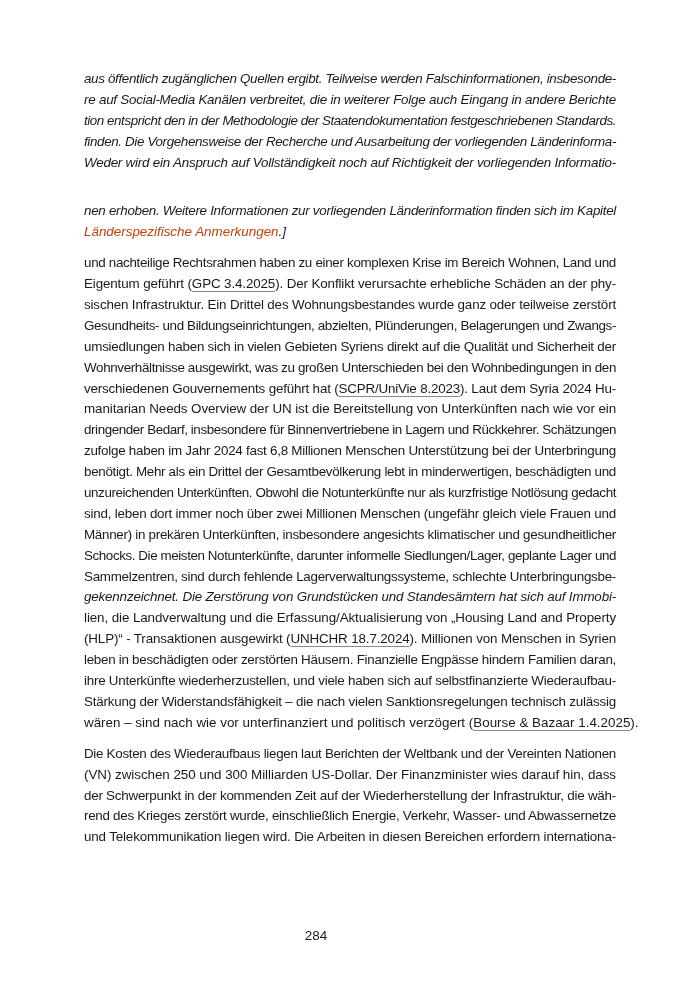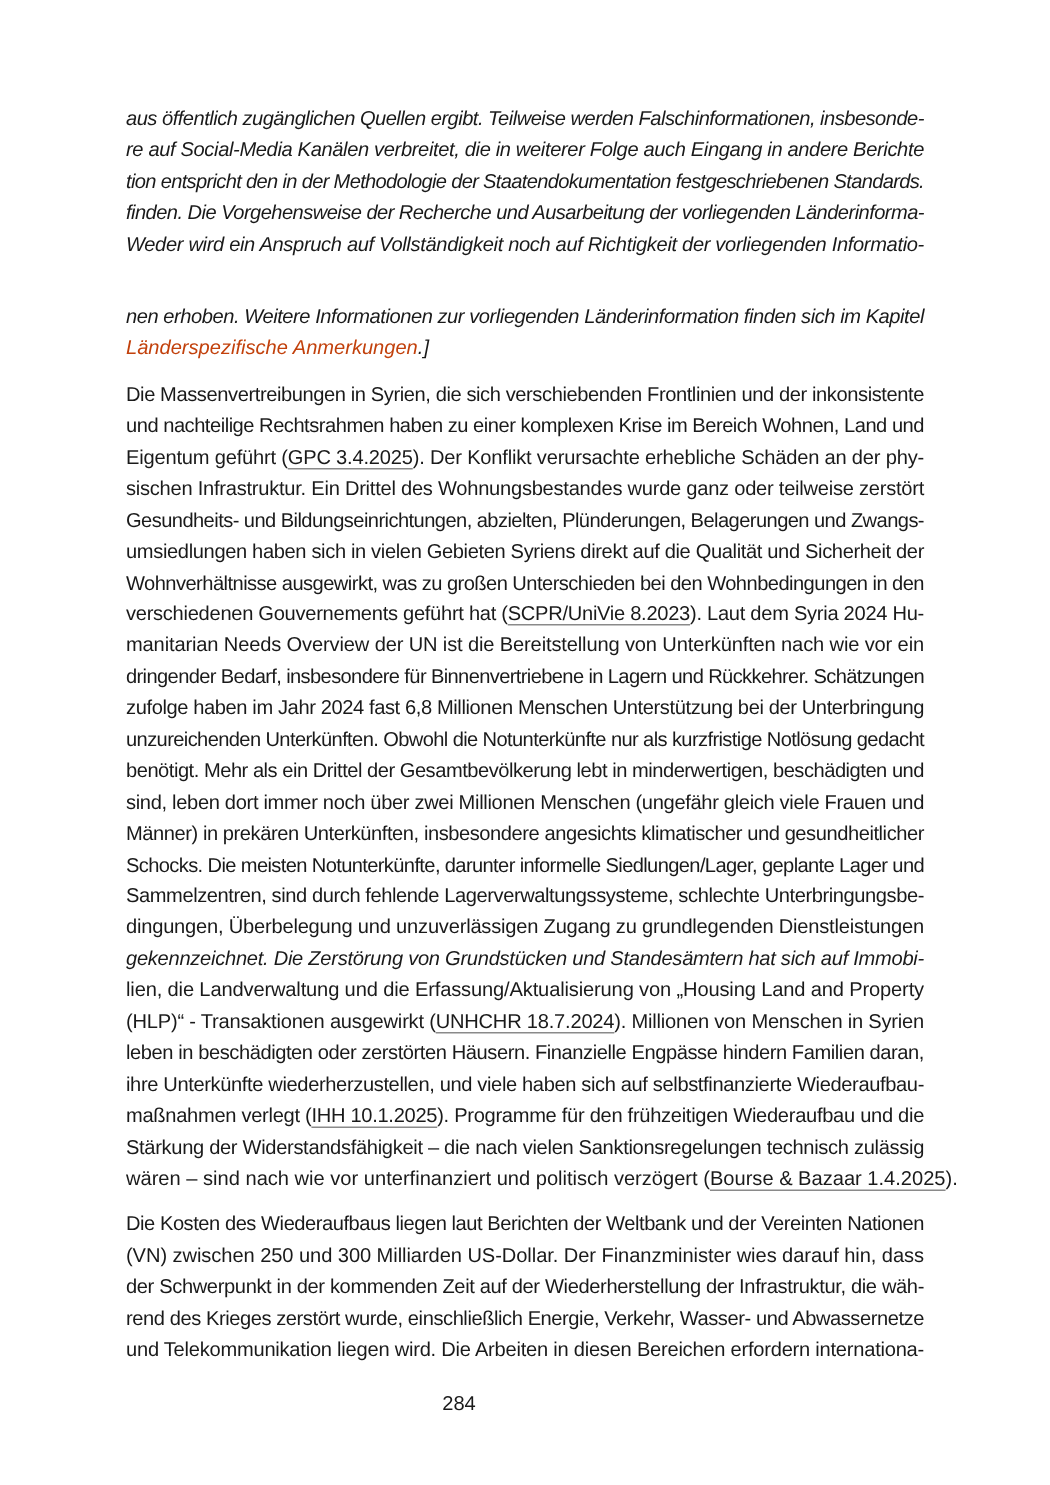--- a/index.html
+++ b/index.html
@@ -27,21 +27,21 @@
     .link-blue { color: #c2410c; }
     .cite {
       text-decoration: underline;
       text-decoration-color: #8a8a8a;
       text-underline-offset: 3px;
       text-decoration-thickness: 1px;
     }
     .page-number {
       position: absolute;
       top: 928px;
-      left: 6px;
+      left: 16px;
       width: 600px;
       text-align: center;
       font-family: "Liberation Sans", sans-serif;
       font-size: 13.4px;
       color: #1a1a1a;
     }
   </style>
 </head>
 <body>
 
@@ -51,44 +51,41 @@
     <span class="line" style="display: block; letter-spacing: -0.333333px;">aus öffentlich zugänglichen Quellen ergibt. Teilweise werden Falschinformationen, insbesonde-</span>
     <span class="line" style="display: block; letter-spacing: -0.234543px;">re auf Social-Media Kanälen verbreitet, die in weiterer Folge auch Eingang in andere Berichte</span>
     <span class="line" style="display: block; letter-spacing: -0.443044px;">tion entspricht den in der Methodologie der Staatendokumentation festgeschriebenen Standards.</span>
     <span class="line" style="display: block; letter-spacing: -0.359551px;">finden. Die Vorgehensweise der Recherche und Ausarbeitung der vorliegenden Länderinforma-</span>
     <span class="line" style="display: block; letter-spacing: -0.220934px;">Weder wird ein Anspruch auf Vollständigkeit noch auf Richtigkeit der vorliegenden Informatio-</span>
     <span class="line" style="display: block; letter-spacing: -0.291101px; margin-top: 28px;">nen erhoben. Weitere Informationen zur vorliegenden Länderinformation finden sich im Kapitel</span>
     <span class="line last"><a class="link-blue">Länderspezifische Anmerkungen</a><span>.]</span></span>
   </div>
 
   <div class="para">
-    <span class="line" style="display: block; letter-spacing: -0.269361px;">Die Massenvertreibungen in Syrien, die sich verschiebenden Frontlinien und der inkonsistente</span>
     <span class="line" style="display: block; letter-spacing: -0.316451px;">und nachteilige Rechtsrahmen haben zu einer komplexen Krise im Bereich Wohnen, Land und</span>
     <span class="line" style="display: block; letter-spacing: -0.129439px;"><span>Eigentum geführt (</span><a class="cite">GPC 3.4.2025</a><span>). Der Konflikt verursachte erhebliche Schäden an der phy-</span></span>
     <span class="line" style="display: block; letter-spacing: -0.162775px;">sischen Infrastruktur. Ein Drittel des Wohnungsbestandes wurde ganz oder teilweise zerstört</span>
     <span class="line" style="display: block; letter-spacing: -0.371138px;">Gesundheits- und Bildungseinrichtungen, abzielten, Plünderungen, Belagerungen und Zwangs-</span>
     <span class="line" style="display: block; letter-spacing: -0.234711px;">umsiedlungen haben sich in vielen Gebieten Syriens direkt auf die Qualität und Sicherheit der</span>
     <span class="line" style="display: block; letter-spacing: -0.356501px;">Wohnverhältnisse ausgewirkt, was zu großen Unterschieden bei den Wohnbedingungen in den</span>
     <span class="line" style="display: block; letter-spacing: -0.18364px;"><span>verschiedenen Gouvernements geführt hat (</span><a class="cite">SCPR/UniVie 8.2023</a><span>). Laut dem Syria 2024 Hu-</span></span>
     <span class="line" style="display: block; letter-spacing: -0.0939256px;">manitarian Needs Overview der UN ist die Bereitstellung von Unterkünften nach wie vor ein</span>
     <span class="line" style="display: block; letter-spacing: -0.411916px;">dringender Bedarf, insbesondere für Binnenvertriebene in Lagern und Rückkehrer. Schätzungen</span>
     <span class="line" style="display: block; letter-spacing: -0.259028px;">zufolge haben im Jahr 2024 fast 6,8 Millionen Menschen Unterstützung bei der Unterbringung</span>
+    <span class="line" style="display: block; letter-spacing: -0.314348px;">benötigt. Mehr als ein Drittel der Gesamtbevölkerung lebt in minderwertigen, beschädigten und</span>
     <span class="line" style="display: block; letter-spacing: -0.402554px;">unzureichenden Unterkünften. Obwohl die Notunterkünfte nur als kurzfristige Notlösung gedacht</span>
-    <span class="line" style="display: block; letter-spacing: -0.314348px;">benötigt. Mehr als ein Drittel der Gesamtbevölkerung lebt in minderwertigen, beschädigten und</span>
     <span class="line" style="display: block; letter-spacing: -0.217188px;">sind, leben dort immer noch über zwei Millionen Menschen (ungefähr gleich viele Frauen und</span>
     <span class="line" style="display: block; letter-spacing: -0.288633px;">Männer) in prekären Unterkünften, insbesondere angesichts klimatischer und gesundheitlicher</span>
     <span class="line" style="display: block; letter-spacing: -0.410786px;">Schocks. Die meisten Notunterkünfte, darunter informelle Siedlungen/Lager, geplante Lager und</span>
     <span class="line" style="display: block; letter-spacing: -0.276042px;">Sammelzentren, sind durch fehlende Lagerverwaltungssysteme, schlechte Unterbringungsbe-</span>
-    <span class="line" style="display: block; letter-spacing: -0.136719px;">dingungen, Überbelegung und unzuverlässigen Zugang zu grundlegenden Dienstleistungen</span>
     <span class="line" style="display: block; letter-spacing: -0.175509px; font-style: italic;">gekennzeichnet. Die Zerstörung von Grundstücken und Standesämtern hat sich auf Immobi-</span>
     <span class="line" style="display: block; letter-spacing: -0.0958807px;">lien, die Landverwaltung und die Erfassung/Aktualisierung von „Housing Land and Property</span>
     <span class="line" style="display: block; letter-spacing: -0.140262px;"><span>(HLP)“ - Transaktionen ausgewirkt (</span><a class="cite">UNHCHR 18.7.2024</a><span>). Millionen von Menschen in Syrien</span></span>
     <span class="line" style="display: block; letter-spacing: -0.280735px;">leben in beschädigten oder zerstörten Häusern. Finanzielle Engpässe hindern Familien daran,</span>
     <span class="line" style="display: block; letter-spacing: -0.24244px;">ihre Unterkünfte wiederherzustellen, und viele haben sich auf selbstfinanzierte Wiederaufbau-</span>
-    <span class="line" style="display: block; letter-spacing: -0.192769px;"><span>maßnahmen verlegt (</span><a class="cite">IHH 10.1.2025</a><span>). Programme für den frühzeitigen Wiederaufbau und die</span></span>
     <span class="line" style="display: block; letter-spacing: -0.209375px;">Stärkung der Widerstandsfähigkeit – die nach vielen Sanktionsregelungen technisch zulässig</span>
     <span class="line last"><span>wären – sind nach wie vor unterfinanziert und politisch verzögert (</span><a class="cite">Bourse &amp; Bazaar 1.4.2025</a><span>).</span></span>
   </div>
 
   <div class="para">
     <span class="line" style="display: block; letter-spacing: -0.297743px;">Die Kosten des Wiederaufbaus liegen laut Berichten der Weltbank und der Vereinten Nationen</span>
     <span class="line" style="display: block; letter-spacing: -0.0438565px;">(VN) zwischen 250 und 300 Milliarden US-Dollar. Der Finanzminister wies darauf hin, dass</span>
     <span class="line" style="display: block; letter-spacing: -0.239011px;">der Schwerpunkt in der kommenden Zeit auf der Wiederherstellung der Infrastruktur, die wäh-</span>
     <span class="line" style="display: block; letter-spacing: -0.282624px;">rend des Krieges zerstört wurde, einschließlich Energie, Verkehr, Wasser- und Abwassernetze</span>
     <span class="line" style="display: block; letter-spacing: -0.15522px;">und Telekommunikation liegen wird. Die Arbeiten in diesen Bereichen erfordern internationa-</span>

